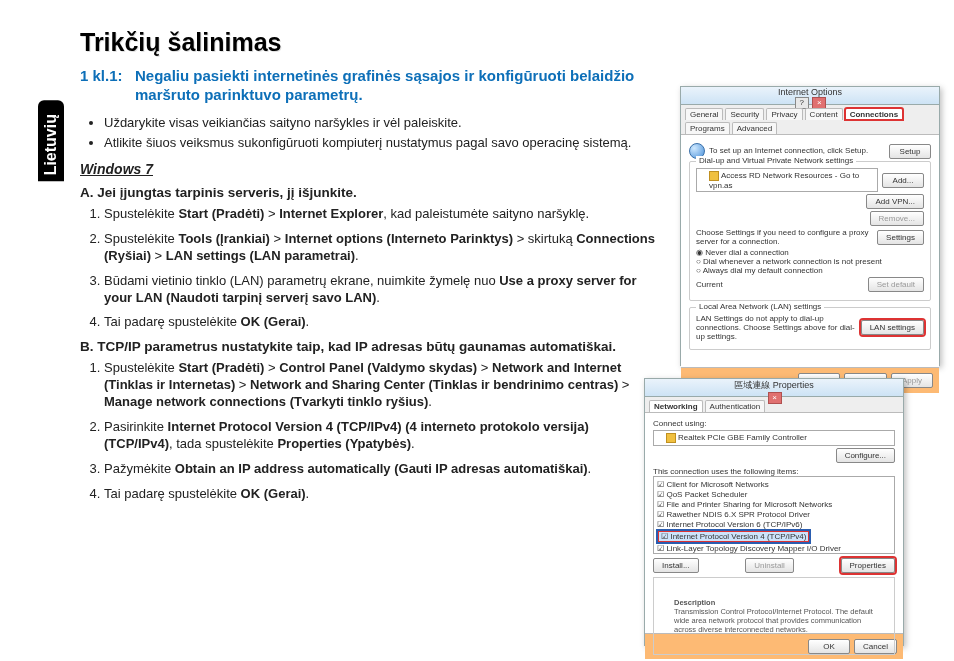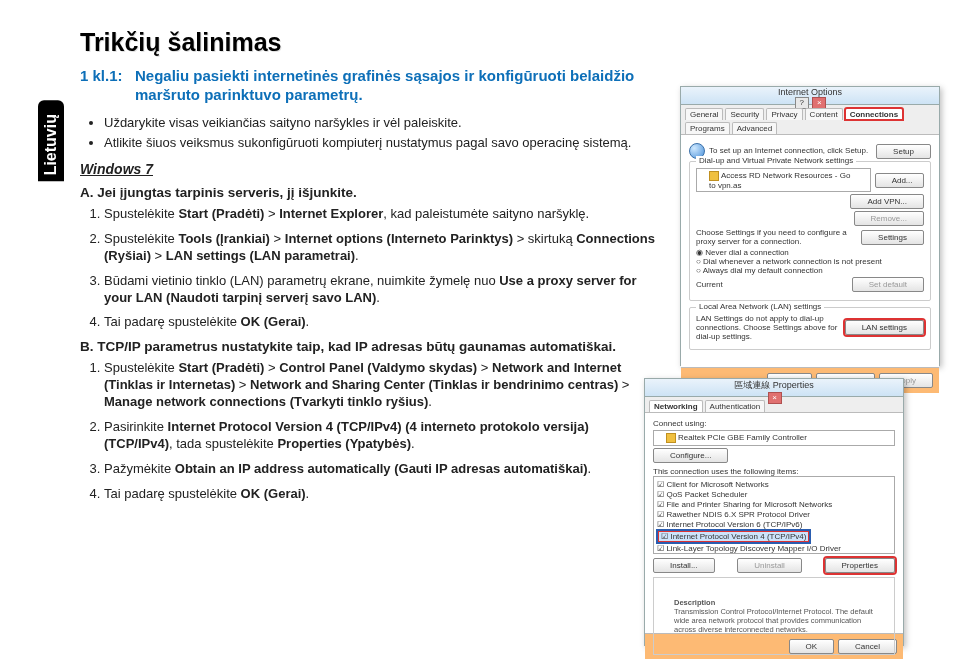--- a/index.html
+++ b/index.html
@@ -101,21 +101,21 @@
   }
   .tab.active { background:#fff; font-weight:bold; }
   .tab.hl { outline:2px solid #d33; outline-offset:-1px; }
   .dlg-body { padding:6px 8px; background:#fff; height:calc(100% - 46px); position:relative; }
   .dlg-foot {
     border-top:1px solid #bbb; background:#fdba74; height:26px;
     display:flex; justify-content:flex-end; align-items:center; gap:4px; padding:0 6px;
   }
   .btn {
     border:1px solid #888; background:linear-gradient(#fff,#e4e4e4);
-    font-size:8px; padding:2px 16px; border-radius:2px; min-width:42px; text-align:center;
+    font-size:8px; padding:2px 8px; border-radius:2px; min-width:42px; text-align:center;
     display:inline-block;
   }
   .btn.disabled { color:#999; }
   .group { border:1px solid #ccc; border-radius:2px; padding:4px 6px 6px 6px; margin-bottom:6px; position:relative;}
   .group-title { position:absolute; top:-6px; left:6px; background:#fff; padding:0 3px; font-size:8px;}
   .row { display:flex; justify-content:space-between; align-items:center; margin:2px 0;}
   .listbox { border:1px solid #aaa; background:#fff; height:24px; width:100%; padding:2px 12px; overflow:hidden;}
   .radio::before { content:"○ "; }
   .radio.sel::before { content:"◉ "; }
   .btn.hl { outline:2px solid #d33; outline-offset:0; }
@@ -244,21 +244,21 @@
   </div>
   <div class="tabs">
     <div class="tab active">Networking</div>
     <div class="tab">Authentication</div>
   </div>
   <div class="dlg-body">
     <div>Connect using:</div>
     <div class="row">
       <div class="listbox" style="height:16px"><span class="small-icon"></span><span>Realtek PCIe GBE Family Controller</span></div>
     </div>
-    <div class="row" style="">
+    <div class="row" style="justify-content:flex-end">
         <span class="btn">Configure...</span>
       </div>
     <div style="margin-top:4px">This connection uses the following items:</div>
     <div class="itemslist">
       <div class="check">Client for Microsoft Networks</div>
       <div class="check">QoS Packet Scheduler</div>
       <div class="check">File and Printer Sharing for Microsoft Networks</div>
       <div class="check">Rawether NDIS 6.X SPR Protocol Driver</div>
       <div class="check">Internet Protocol Version 6 (TCP/IPv6)</div>
       <div><span class="check hl">Internet Protocol Version 4 (TCP/IPv4)</span></div>

